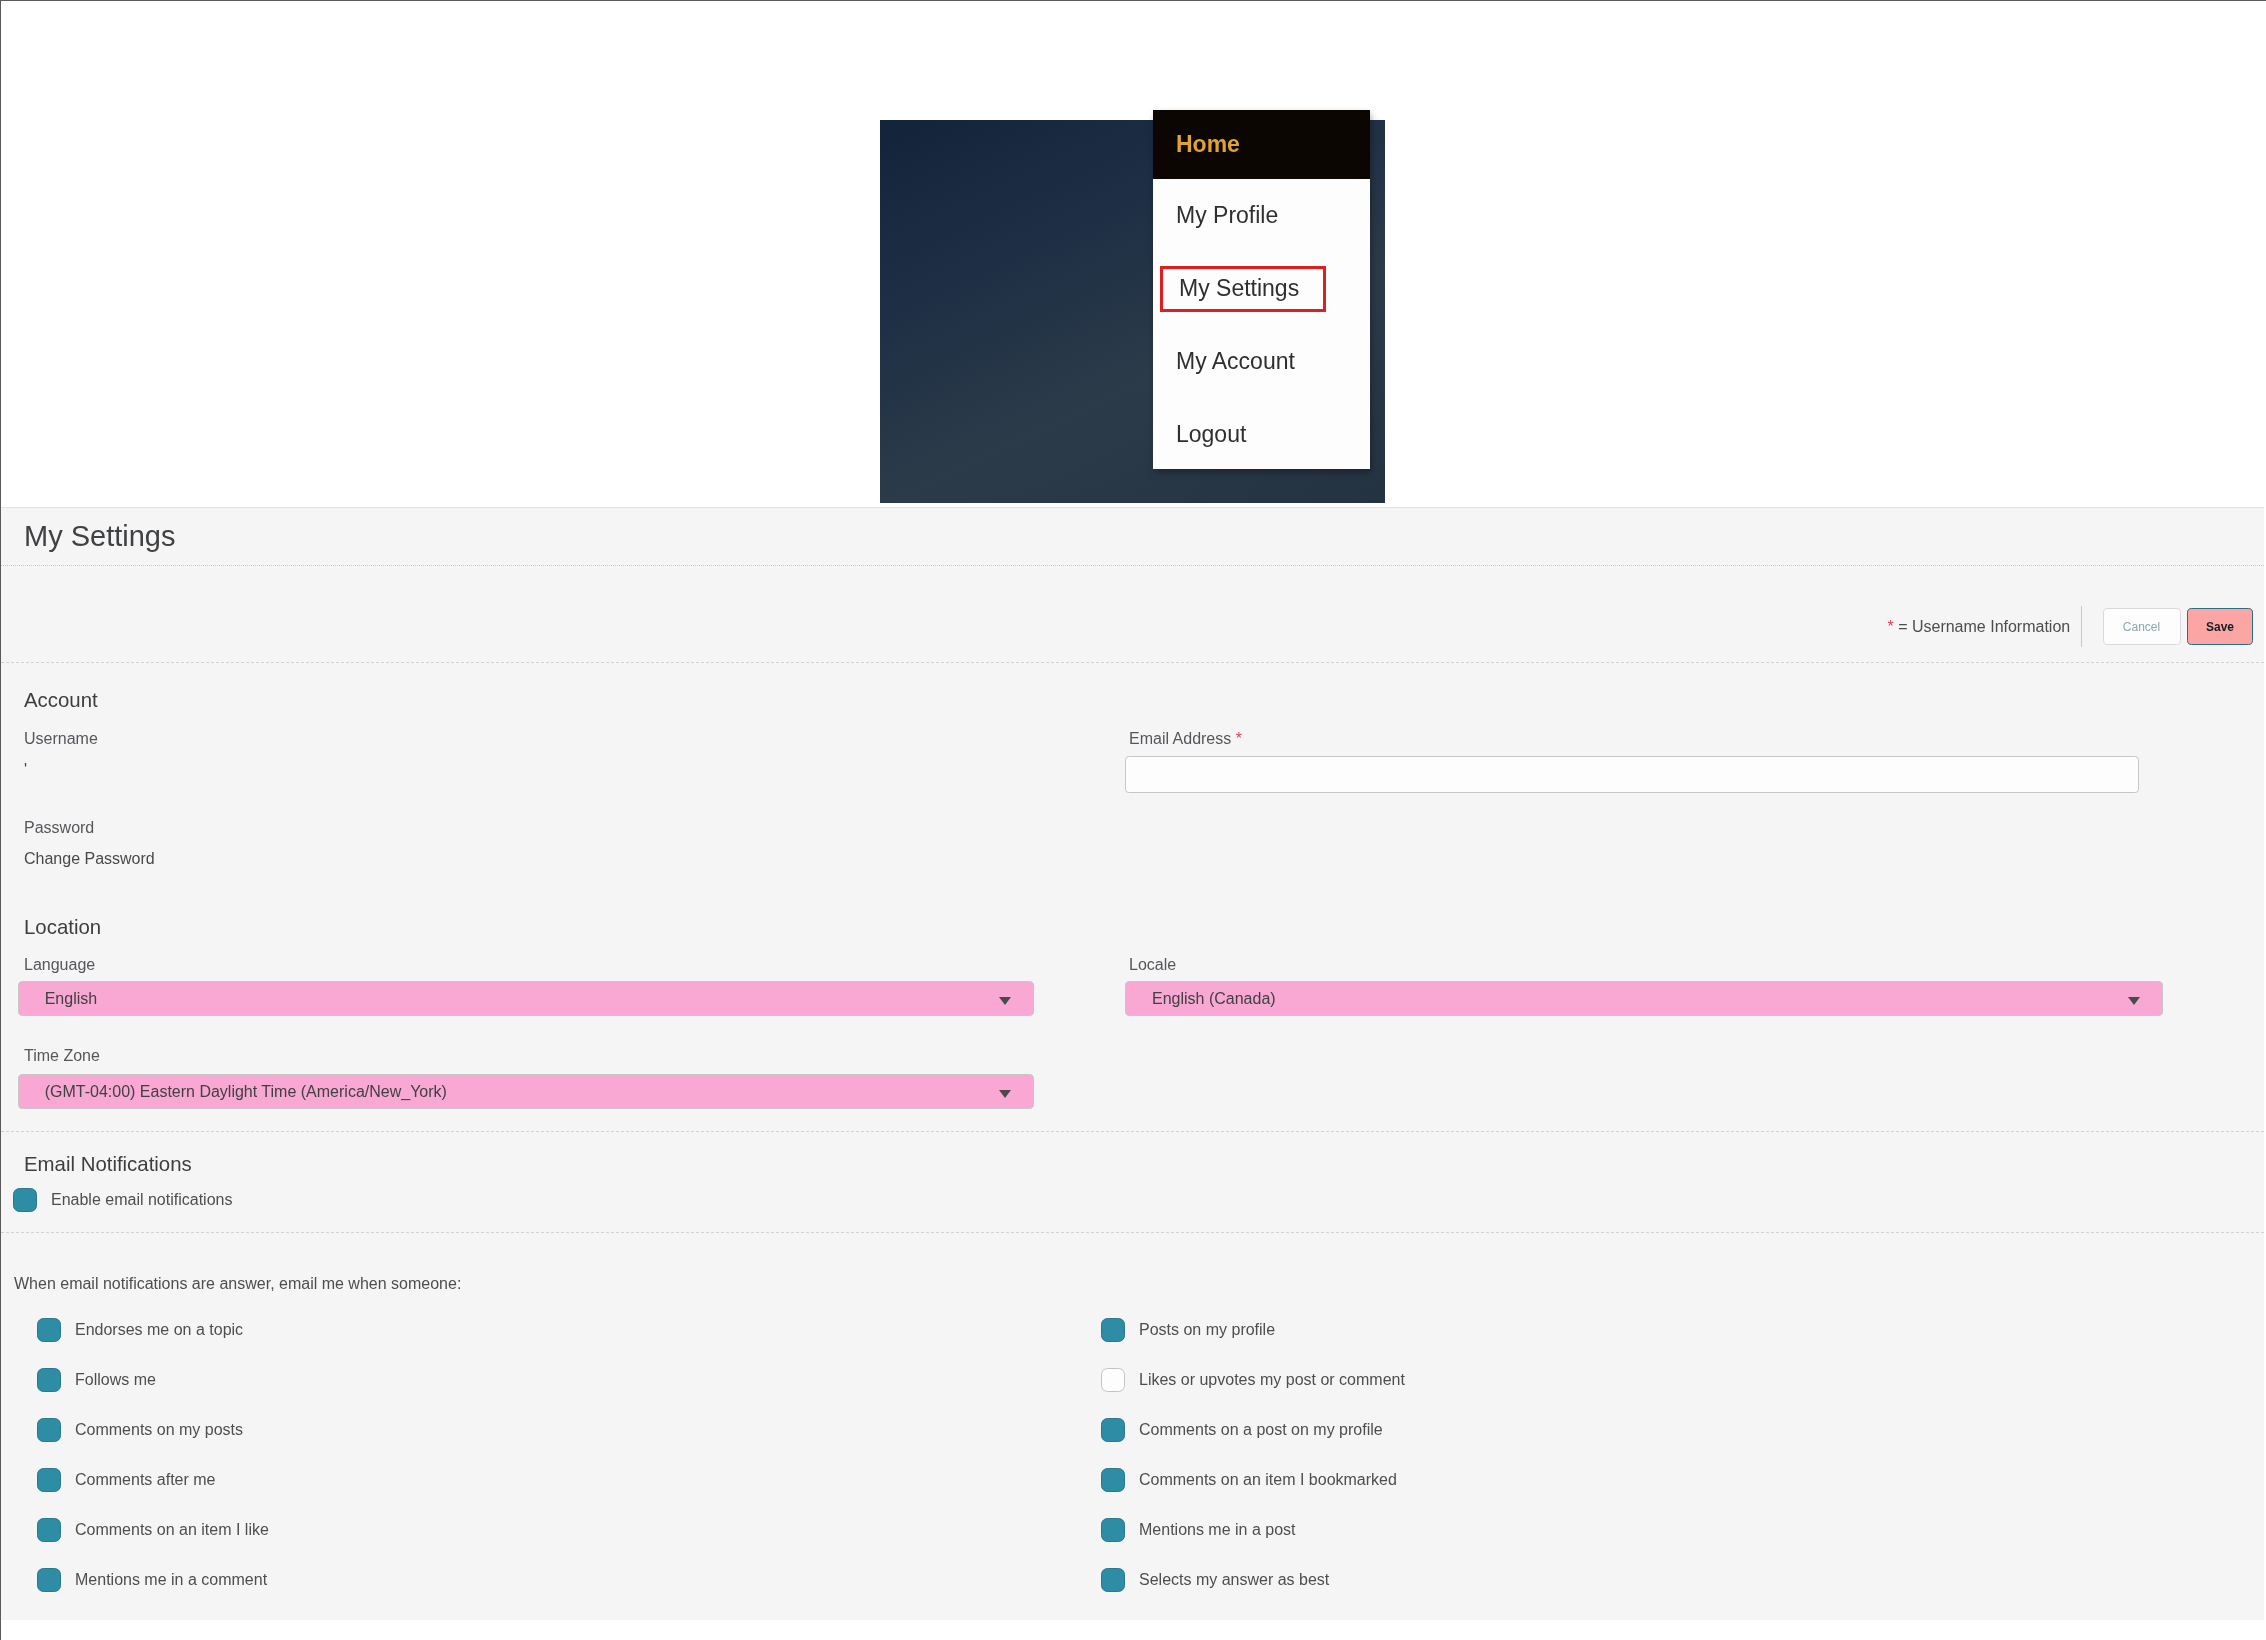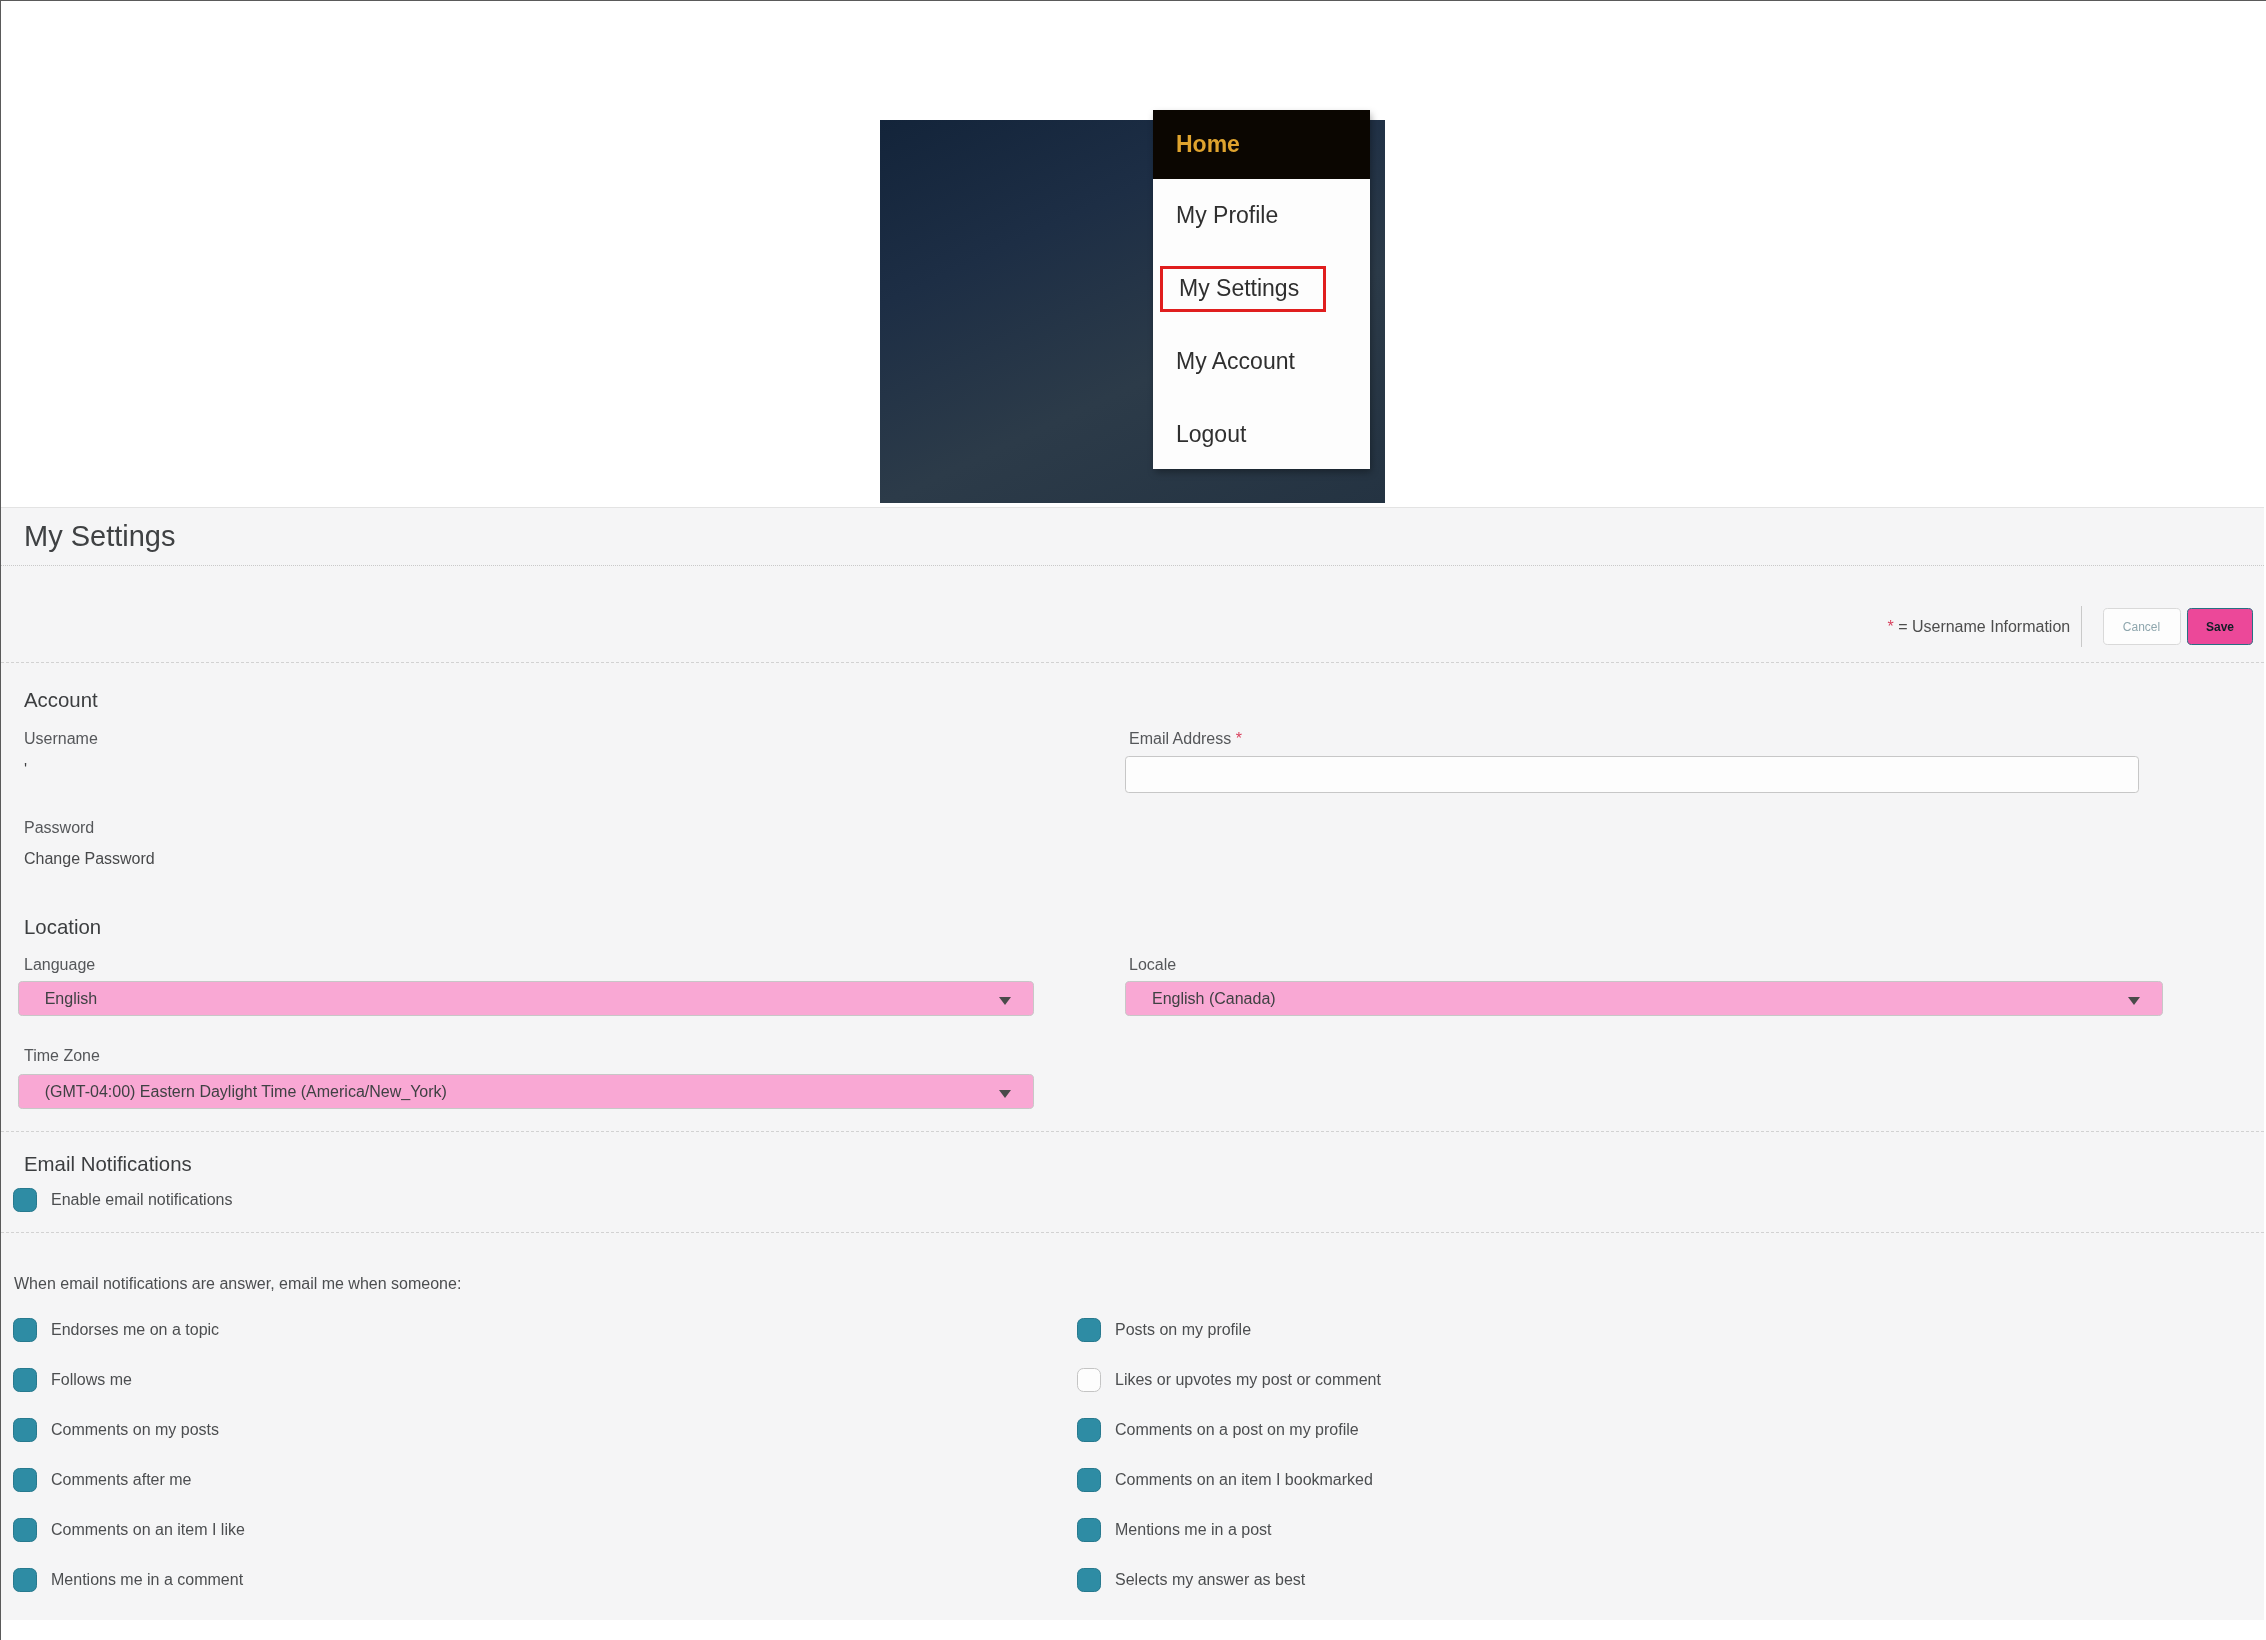--- a/index.html
+++ b/index.html
@@ -38,21 +38,21 @@
 
   .toolbar { position:absolute; left:0; top:59px; width:100%; height:96px;
              border-bottom:0.9px dashed #d2d2d2; display:flex; align-items:center;
              justify-content:flex-end; padding:24px 11px 0 0; }
   .req-note { font-size:16px; color:#4d4d4d; }
   .req-star, .star { color:#d8405d; }
   .vdivider { width:0.9px; height:41px; background:#c9c9c9; margin:0 20.4px 0 11px; }
   .btn { height:37px; border-radius:4.6px; font-size:12px; display:flex; align-items:center;
          justify-content:center; cursor:pointer; }
   .btn-cancel { width:78px; background:#fdfdfd; border:0.9px solid #d9d9d9; color:#8ea6ad; margin-right:6.5px; }
-  .btn-save { width:66px; background:#ec4899; border:0.9px solid #276f83; color:#101f26; font-weight:600; }
+  .btn-save { width:66px; background:#fca5a5; border:0.9px solid #276f83; color:#101f26; font-weight:600; }
 
   .section { position:absolute; left:0; width:100%; }
   .sec-head { position:absolute; left:23px; top:0; font-size:20.4px; color:#3c3e40; }
   .f-label { position:absolute; font-size:16px; color:#55575a; }
   .f-value { position:absolute; font-size:16px; color:#3f4143; }
   .link-plain { position:absolute; font-size:16px; color:#48494b; cursor:pointer; }
 
   .text-input { position:absolute; height:37px; background:#fdfdfd; border:0.9px solid #c7c7c7;
                 border-radius:3.7px; font-size:16px; color:#3f4143; padding:0 11px;
                 font-family:"Liberation Sans", sans-serif; }
@@ -61,21 +61,21 @@
             font-size:16px; color:#3f4143; cursor:pointer; }
   .select .sel-caret { position:absolute; right:22px; top:15px; width:0; height:0;
             border-left:6.5px solid transparent; border-right:6.5px solid transparent;
             border-top:8.3px solid #4a4a4a; }
 
   .hdivider { position:absolute; left:0; width:100%; border-top:0.9px dashed #d2d2d2; }
 
   .checkbox { width:24px; height:24px; border-radius:6.5px; background:#fdfdfd;
               border:0.9px solid #c4c4c4; flex:none; cursor:pointer; }
   .checkbox.checked { background:#2e8ca4; border-color:#27798e; }
-  .cb-row { display:flex; align-items:center; height:24px; }
+  .cb-row { display:flex; align-items:center; height:24px;margin-left:24px; }
   .cb-label { font-size:16px; color:#4c4e50; margin-left:14px; white-space:nowrap; }
   .cb-col { position:absolute; top:810px; display:flex; flex-direction:column; gap:26px; }
   .col-left { left:12px; } .col-right { left:1076px; }
 
   .intro-text { position:absolute; left:13px; top:767px; font-size:16px; color:#4c4e50; }
 
   .enable-row { position:absolute; left:12px; top:35px; display:flex; align-items:center; height:24px; }
 </style>
 </head>
 <body>

